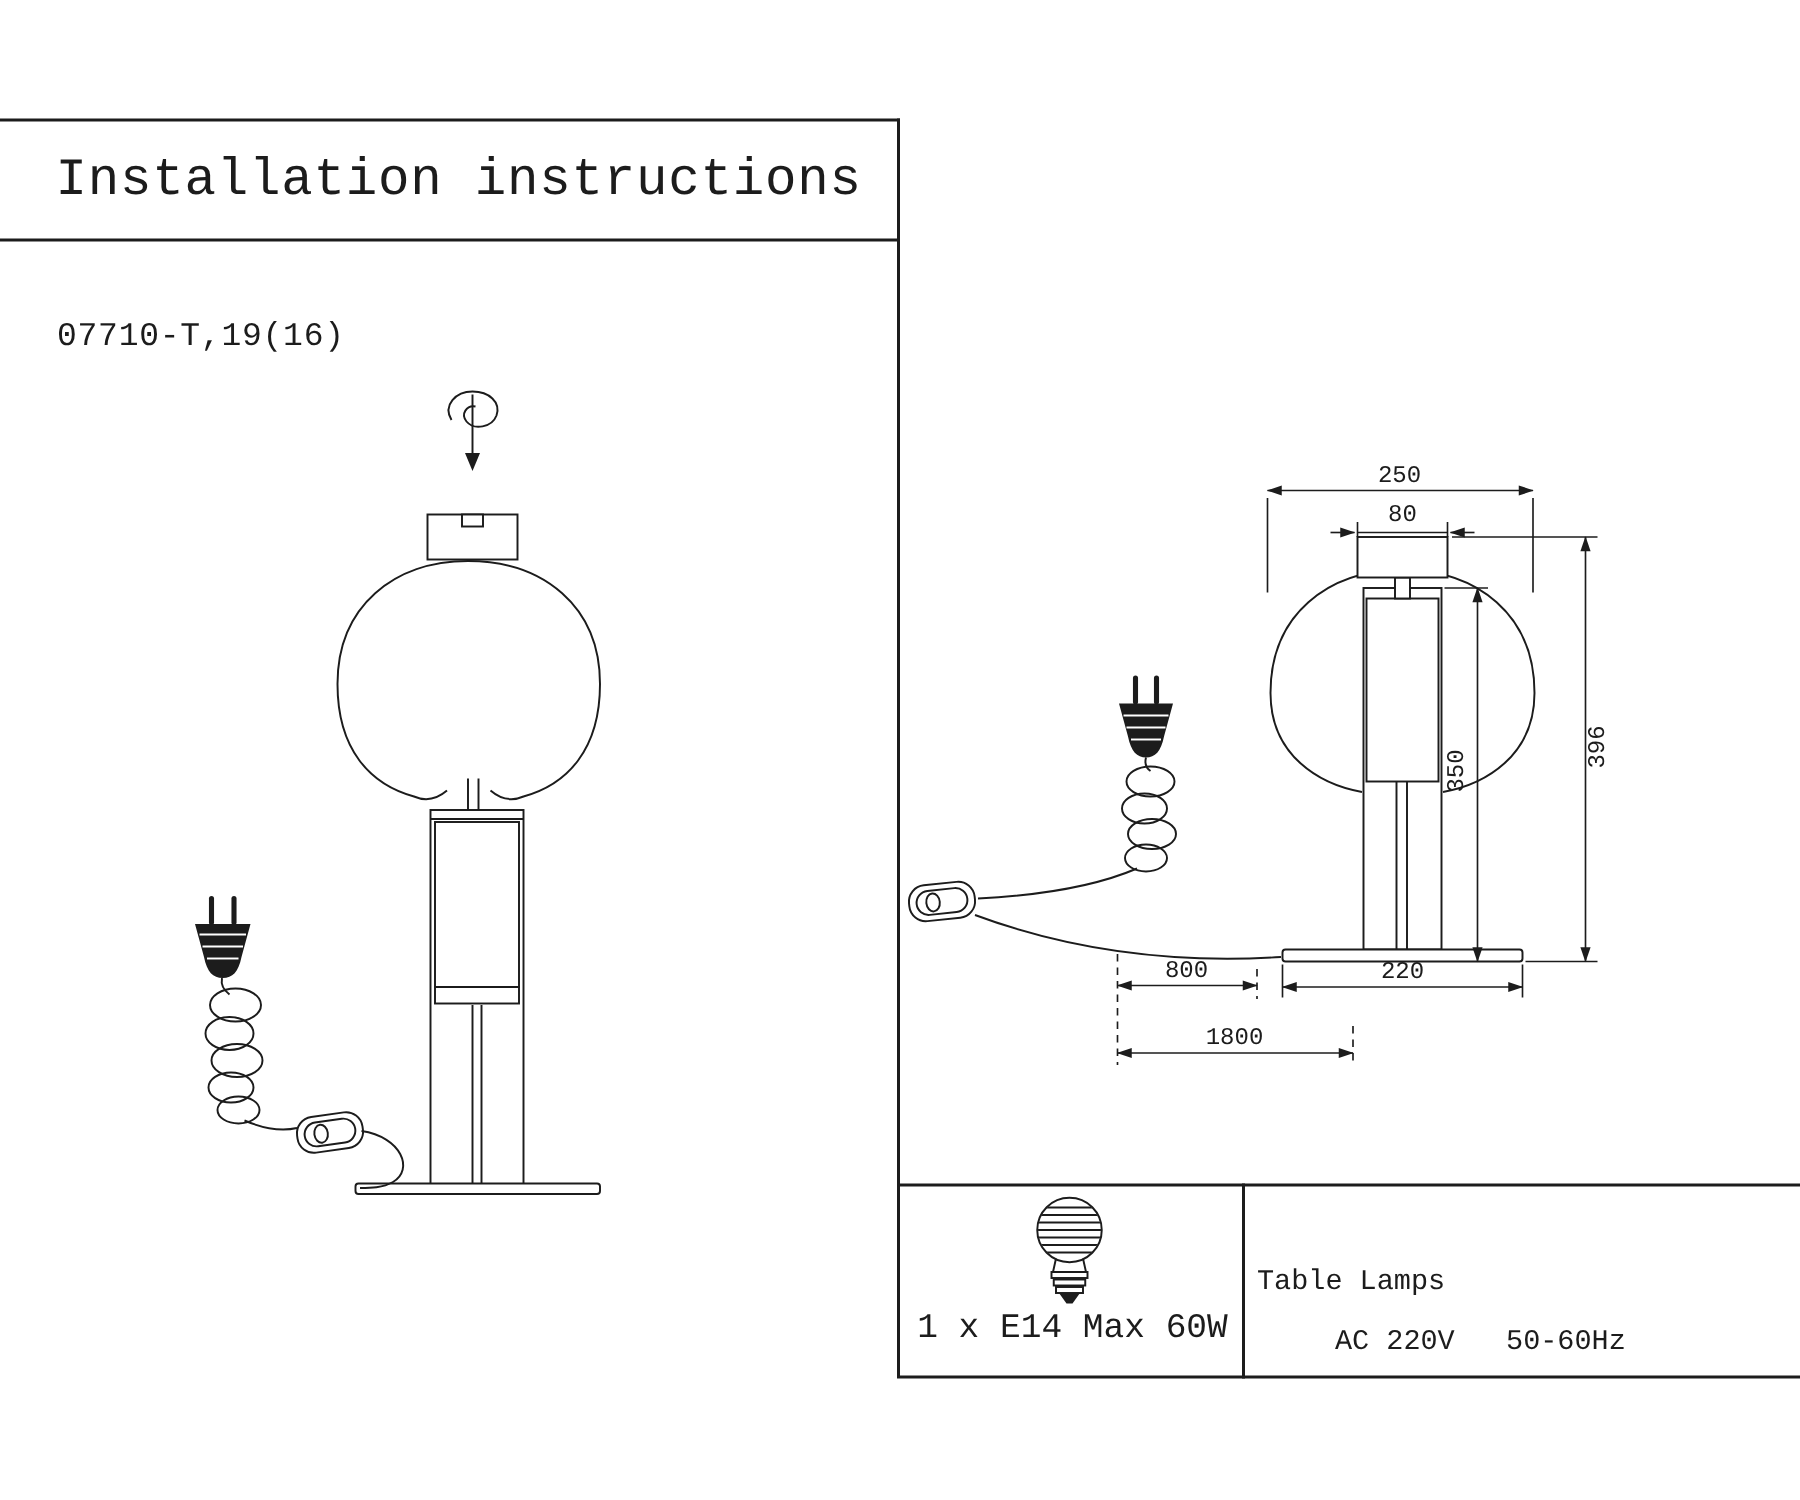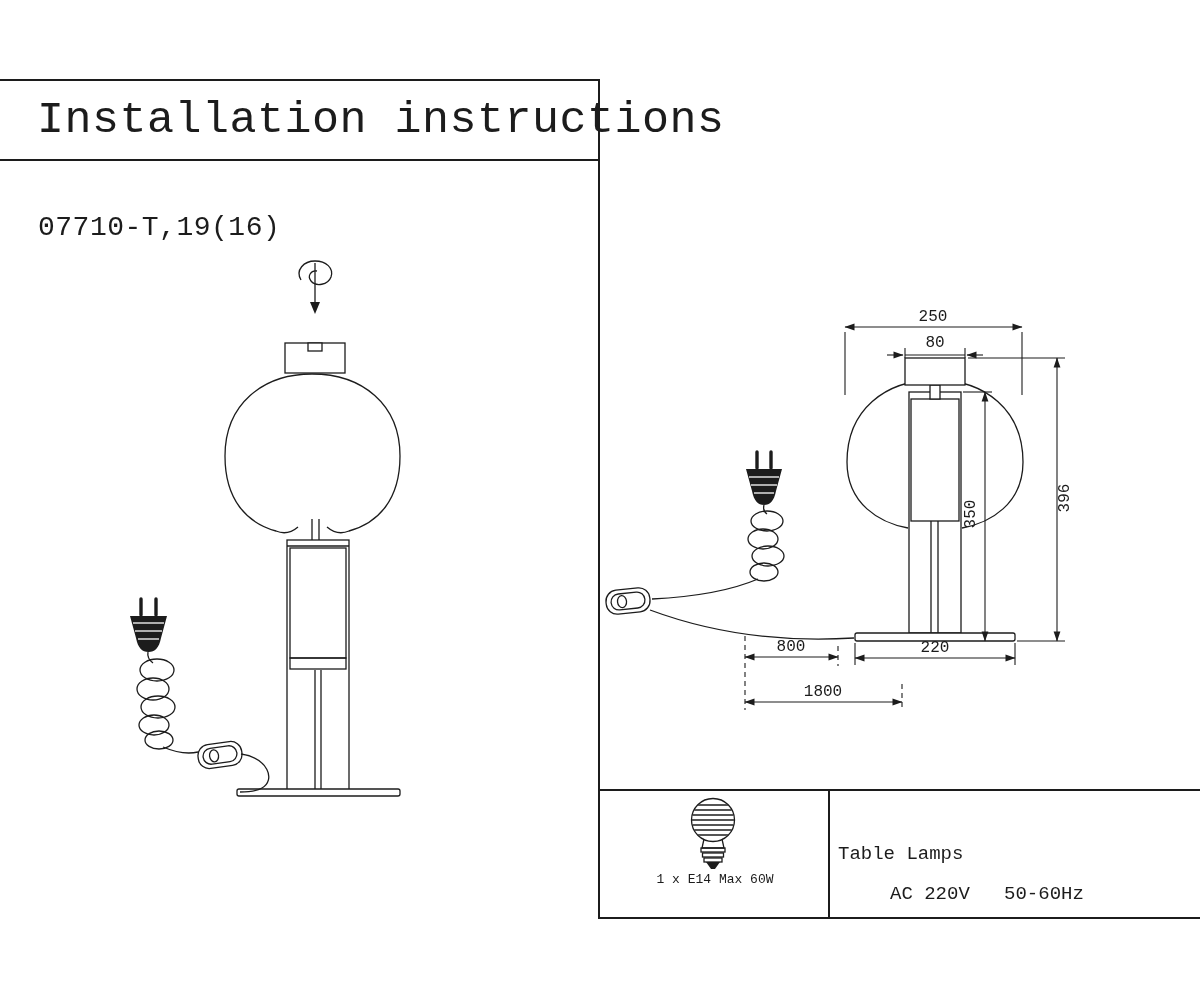--- a/index.html
+++ b/index.html
@@ -1,35 +1,35 @@
 <!DOCTYPE html>
 <html><head>
 <meta charset="utf-8">
 <style>
   html,body{margin:0;padding:0;background:#ffffff;}
   .page{position:relative;width:1200px;height:1000px;background:#fff;
         font-family:"Liberation Mono","DejaVu Sans Mono",monospace;color:#1c1c1c;overflow:hidden;}
   .ln{position:absolute;background:#1c1c1c;}
   .title-box{position:absolute;left:0;top:80px;width:600px;height:80px;display:flex;align-items:center;}
-  .title{font-size:45px;font-weight:normal;padding-left:37px;letter-spacing:.5px;white-space:pre;}
-  .model{position:absolute;left:38px;top:212px;font-size:28px;letter-spacing:.5px;}
+  .title{font-size:35px;font-weight:normal;padding-left:37px;letter-spacing:.5px;white-space:pre;}
+  .model{position:absolute;left:38px;top:212px;font-size:22px;letter-spacing:.5px;}
   svg.drawing{position:absolute;}
   .ink *{stroke:#1c1c1c;stroke-width:1.3;fill:none;stroke-linecap:butt;}
   .ink .wh{fill:#ffffff;}
   .ink .dark{fill:#1c1c1c;stroke:none;}
   .ink .fill{fill:#1c1c1c;stroke:none;}
   .ink .prong{stroke-width:3.4;stroke-linecap:round;}
   .ink .hatch{stroke:#ffffff;stroke-width:1.3;}
   .dot{stroke:#1c1c1c;stroke-width:.8;fill:none;}
   .dim line{stroke-width:1.1;}
   .dim .dash{stroke-dasharray:5 4;}
   .dim text{font-family:"Liberation Mono","DejaVu Sans Mono",monospace;font-size:16px;
             fill:#1c1c1c;stroke:none;text-anchor:middle;}
   .spec-text{position:absolute;font-size:19px;white-space:pre;}
-  .bulb-label{position:absolute;font-size:13px;text-align:center;}
+  .bulb-label{position:absolute;font-size:23px;text-align:center;}
 </style>
 </head>
 <body>
 
 <div class="page">
 
   <div class="ln" style="left:0;top:79px;width:600px;height:2px"></div>
   <div class="ln" style="left:0;top:159px;width:600px;height:2px"></div>
   <div class="ln" style="left:598px;top:79px;width:2px;height:840px"></div>
   <div class="ln" style="left:600px;top:789px;width:600px;height:2px"></div>

